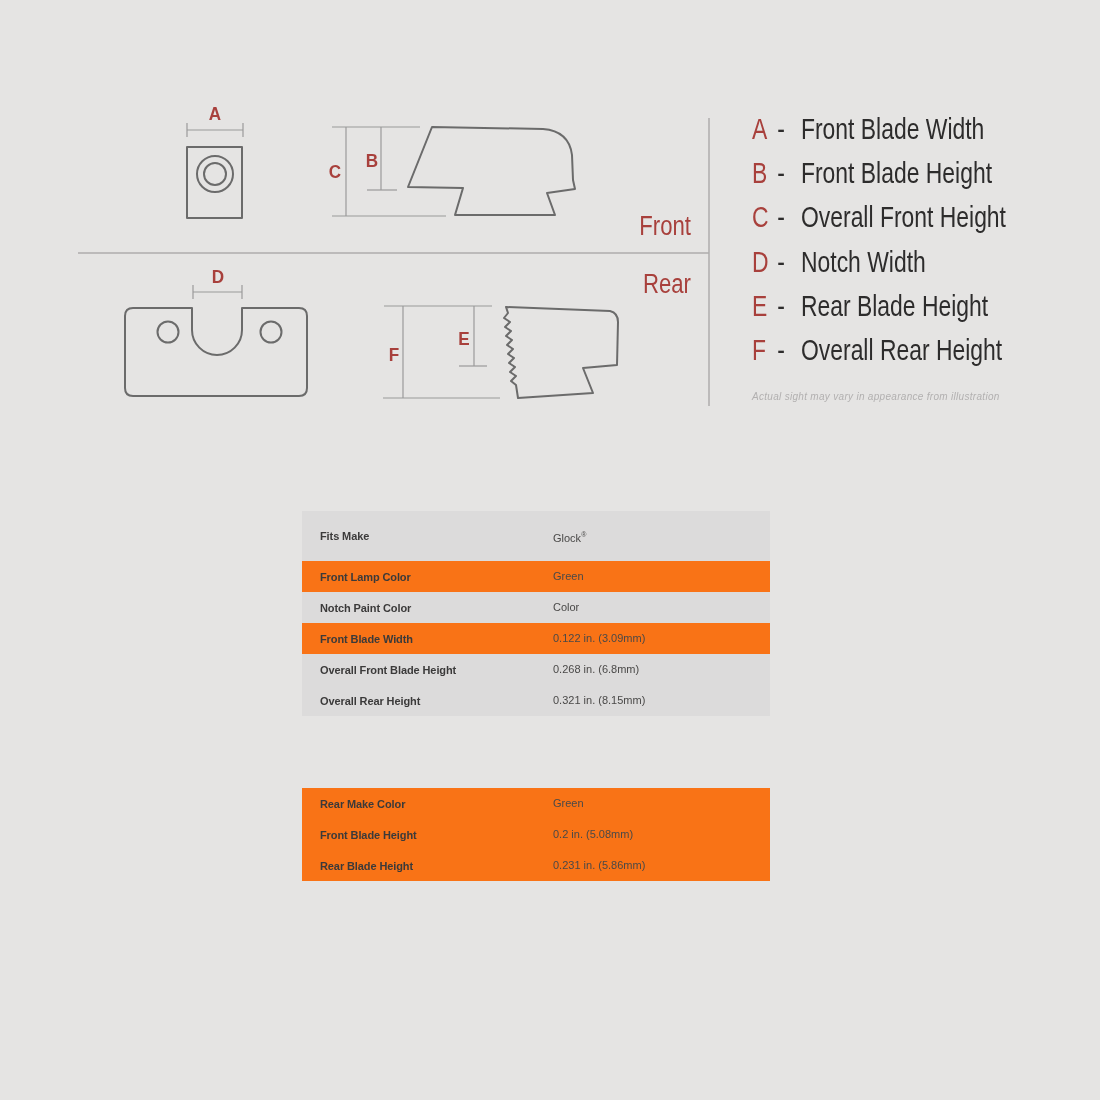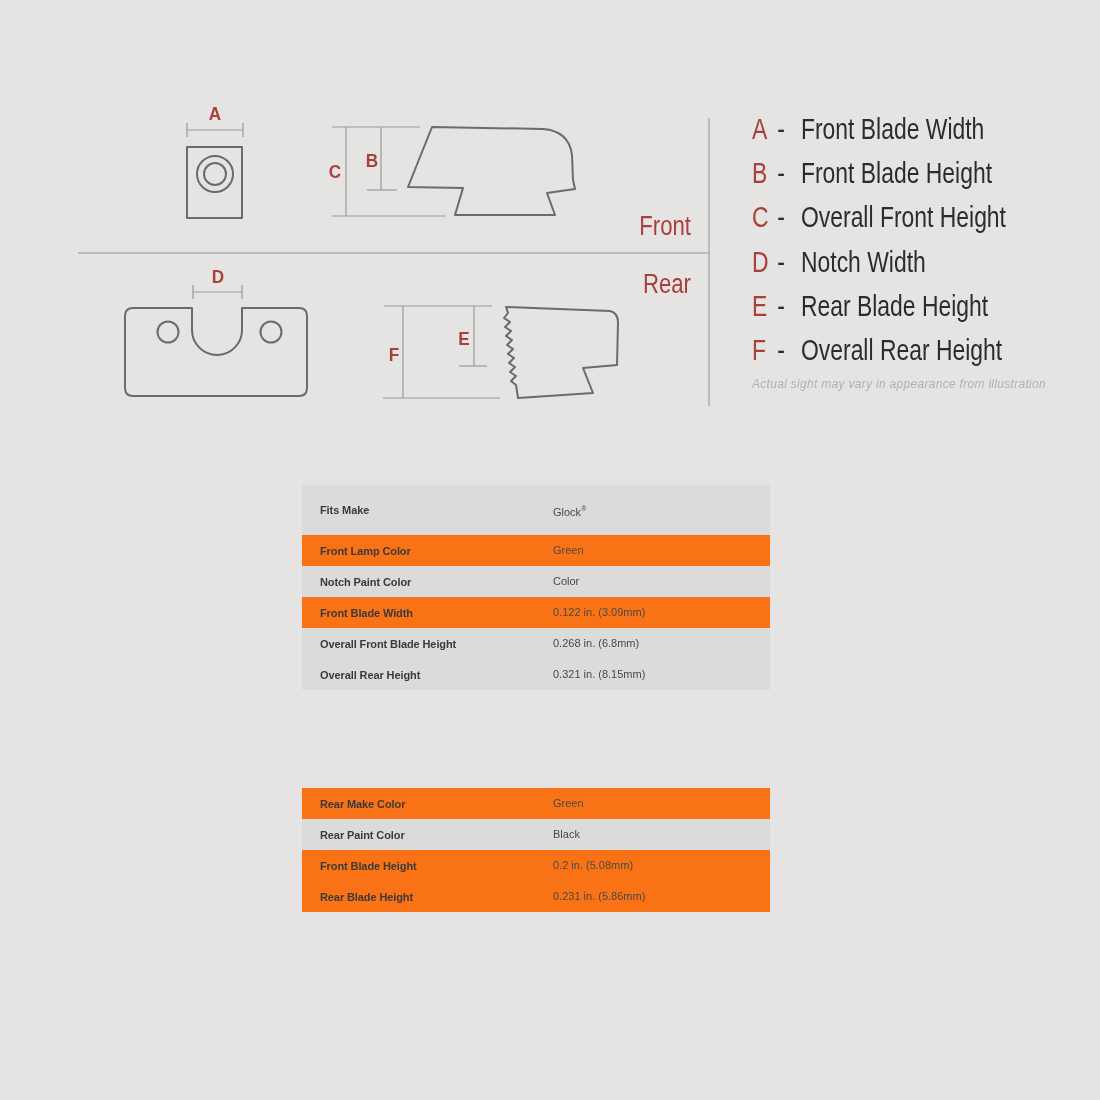--- a/index.html
+++ b/index.html
@@ -33,21 +33,21 @@
   
   .legend { position:absolute; left:752px; top:107px; width:345px; }
   .legend-item {
     height:44.3px; display:flex; align-items:center; white-space:nowrap;
     transform:scaleX(.79); transform-origin:left;
   }
   .legend-letter { width:32px; font-size:29px; color:#a8403c; }
   .legend-dash   { width:30px; font-size:29px; color:#2d2c2c; text-align:left; }
   .legend-text   { font-size:29px; color:#2d2c2c; }
   .legend-disclaimer {
-    margin-top:4px; font-size:12px; font-style:italic;
+    margin-top:18px; font-size:10px; font-style:italic;
     color:#b2b0b0; letter-spacing:.3px;
   }
 
   
   .spec-table { position:absolute; left:302px; width:468px; }
   .srow { display:flex; align-items:center; height:31px; }
   .srow.tall1 { height:50px; }
   .srow.tall2 { height:47px; }
   .srow.dark  { background:#dcdbdb; }
   .srow.light { background:#f97316; }
@@ -145,21 +145,21 @@
       </div>
       <div class="legend-item">
         <span class="legend-letter">F</span>
           <span class="legend-dash">-</span>
           <span class="legend-text">Overall Rear Height</span>
       </div>
       <div class="legend-disclaimer">Actual sight may vary in appearance from illustration</div>
     </div>
   </div>
 
-  <div class="spec-table" style="top:485px;">
+  <div class="spec-table" style="top:511px;">
     <div class="srow tall1 dark">
       <div class="cell label">Fits Make</div>
       <div class="cell value"><span>Glock</span><sup>®</sup></div>
     </div>
     <div class="srow light">
       <div class="cell label">Front Lamp Color</div>
       <div class="cell value">Green</div>
     </div>
     <div class="srow dark">
       <div class="cell label">Notch Paint Color</div>
@@ -177,24 +177,20 @@
       <div class="cell label">Overall Rear Height</div>
       <div class="cell value">0.321 in. (8.15mm)</div>
     </div>
   </div>
 
   <div class="spec-table" style="top:788px;">
     <div class="srow light">
       <div class="cell label">Rear Make Color</div>
       <div class="cell value">Green</div>
     </div>
-    <div class="srow dark">
-      <div class="cell label">Rear Paint Color</div>
-      <div class="cell value">Black</div>
-    </div>
     <div class="srow light">
       <div class="cell label">Front Blade Height</div>
       <div class="cell value">0.2 in. (5.08mm)</div>
     </div>
     <div class="srow light">
       <div class="cell label">Rear Blade Height</div>
       <div class="cell value">0.231 in. (5.86mm)</div>
     </div>
   </div>
 

